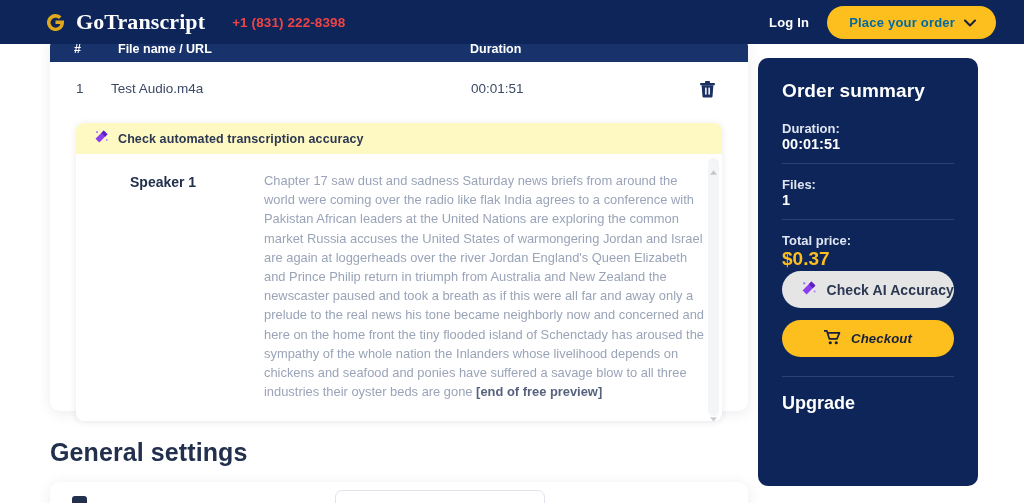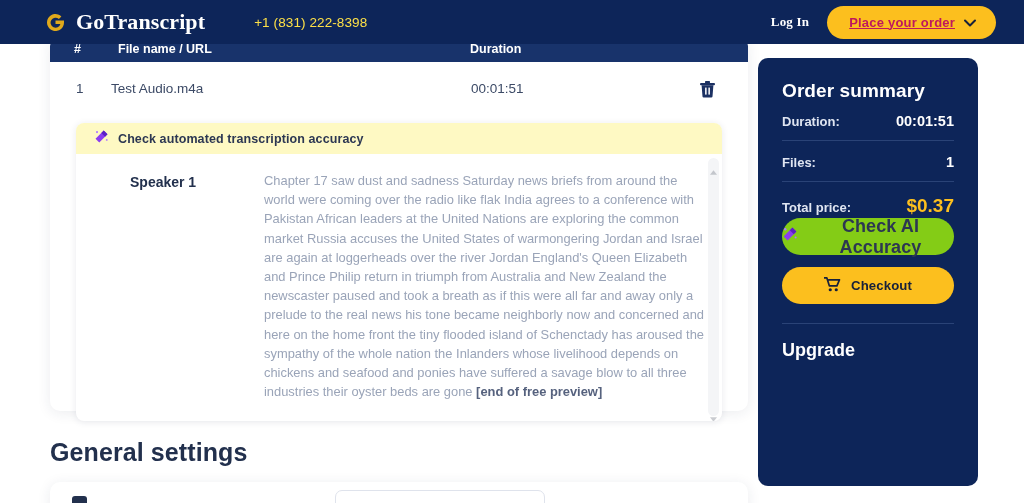--- a/index.html
+++ b/index.html
@@ -11,54 +11,55 @@
   }
   #root { position: relative; width: 1024px; height: 503px; overflow: hidden; }
 
   
   .header {
     position: absolute; top: 0; left: 0;
     width: 1024px; height: 44px;
     background: #0d2559;
     display: flex; align-items: center;
     z-index: 50;
+    gap: 12px;
   }
   .logo-wrap { display: flex; align-items: center; margin-left: 44px; }
   .logo-mark {
     width: 23px; height: 23px; position: relative; flex: none;
   }
   .logo-mark svg { display: block; }
   .logo-text {
     color: #ffffff; font-family: "Liberation Serif", serif;
     font-size: 22px; font-weight: 700; letter-spacing: .1px;
     margin-left: 9px; white-space: nowrap;
   }
   .phone {
-    color: #fde047; font-size: 13.5px; font-weight: 400;
-    margin-left: 49px; letter-spacing: .1px; white-space: nowrap;
+    color: #ef4444; font-size: 13.5px; font-weight: 700;
+    margin-left: 15px; letter-spacing: .1px; white-space: nowrap;
   }
   .nav-right {
     margin-left: auto; display: flex; align-items: center; gap: 18px;
     margin-right: 28px;
   }
   .login-link {
     color: #ffffff; font-size: 13px; font-weight: 700;
-    text-decoration: none; white-space: nowrap; letter-spacing: .2px; font-family: Liberation Serif, serif;
+    text-decoration: none; white-space: nowrap; letter-spacing: .2px;
   }
   .signup-btn {
     color: #ffffff; font-size: 13px; font-weight: 700;
     border: 1.4px solid #7488ad; border-radius: 18px;
     padding: 7px 22px; background: transparent; white-space: nowrap;
     letter-spacing: .2px; cursor: pointer;
   }
   .order-btn {
-    background: #fcbf1e; color: #be185d; font-size: 13px; font-weight: 700;
+    background: #fcbf1e; color: #0369a1; font-size: 13px; font-weight: 700;
     border: none; border-radius: 18px; padding: 9px 20px 9px 22px;
     display: flex; align-items: flex-start; gap: 9px; white-space: nowrap;
-    letter-spacing: .2px; cursor: pointer; text-decoration: underline;
+    letter-spacing: .2px; cursor: pointer;
   }
   .chev { display: block; }
 
   
   .main-card {
     position: absolute; left: 50px; top: 36px;
     width: 698px; height: 375px;
     background: #ffffff; border-radius: 10px;
     box-shadow: 0 2px 14px rgba(30,44,80,.09);
   }
@@ -123,44 +124,45 @@
 
   
   .summary {
     position: absolute; left: 758px; top: 58px;
     width: 220px; height: 428px;
     background: #0d2559; border-radius: 10px;
     padding: 22px 24px 0 24px;
   }
   .summary h2 {
     color: #ffffff; font-size: 19px; font-weight: 700; letter-spacing: .1px;
-    margin-bottom: 11px;
+    margin-bottom: 19px;
   }
   .sum-row {
     display: flex; align-items: baseline; justify-content: space-between;
     padding-bottom: 11px;
     border-bottom: 1px solid #2a4377;
     margin-bottom: 13px;
+    flex-direction: column;
   }
   .sum-row .k { color: #dfe5f1; font-size: 13px; font-weight: 700; }
   .sum-row .v { color: #ffffff; font-size: 14.5px; font-weight: 700; }
   .sum-row.price { border-bottom: none; padding-bottom: 0; margin-bottom: 1px; }
   .sum-row.price .v { color: #fcbf1e; font-size: 19px; }
 
   .btn-white {
-    width: 100%; height: 37px; background: #84cc16; color: #2c3752;
-    border: none; border-radius: 19px; font-size: 18px; font-weight: 700;
-    display: flex; align-items: center; justify-content: center; gap: 9px;
+    width: 100%; height: 37px; background: #e5e5e5; color: #2c3752;
+    border: none; border-radius: 19px; font-size: 14px; font-weight: 700;
+    display: flex; align-items: center; justify-content: flex-end; gap: 9px;
     cursor: pointer; letter-spacing: .1px;
   }
   .btn-gold {
     width: 100%; height: 37px; background: #fcbf1e; color: #17203a;
     border: none; border-radius: 19px; font-size: 13.2px; font-weight: 700;
     display: flex; align-items: center; justify-content: center; gap: 10px;
-    cursor: pointer; margin-top: 12px; letter-spacing: .1px;
+    cursor: pointer; margin-top: 12px; letter-spacing: .1px; font-style: italic;
   }
   .sum-divider { border-top: 1px solid #2a4377; margin: 19px 0 0 0; }
   .upgrade-title {
     color: #ffffff; font-size: 18px; font-weight: 700;
     margin: 16px 0 6px 0;
   }
   .btn-gold.upgrade { margin-top: 0; }
 
   
   .gs-title {

